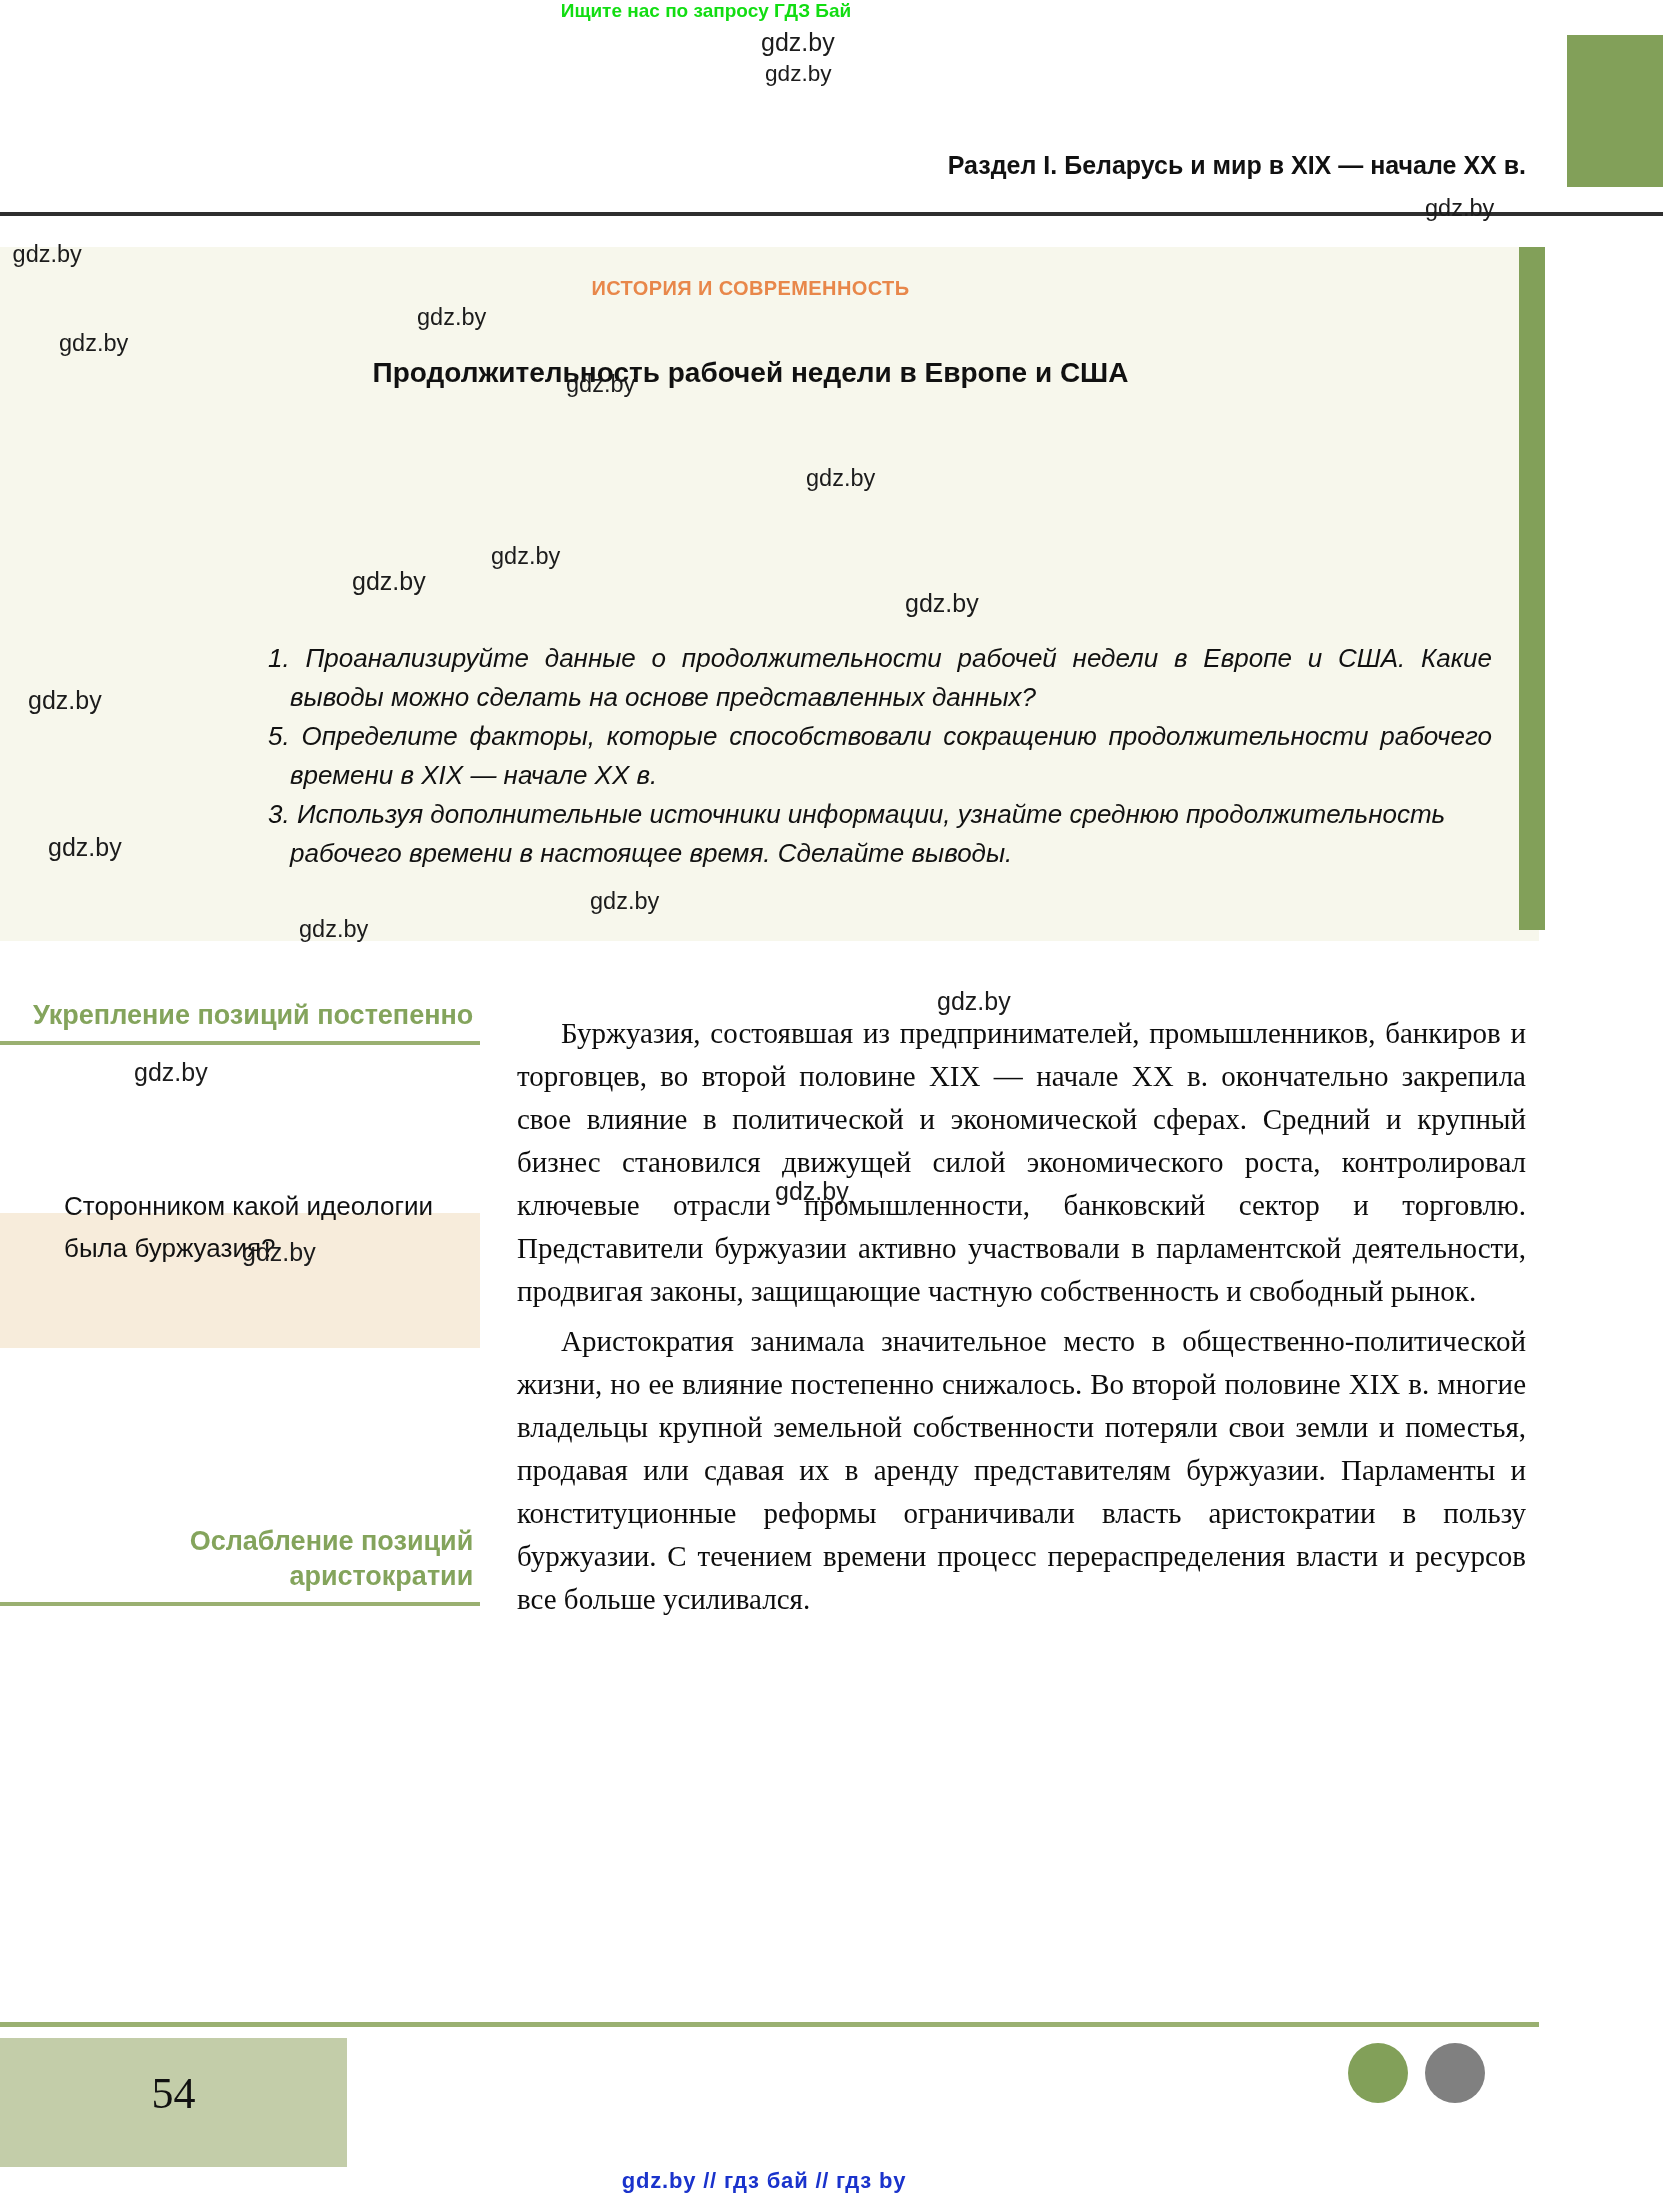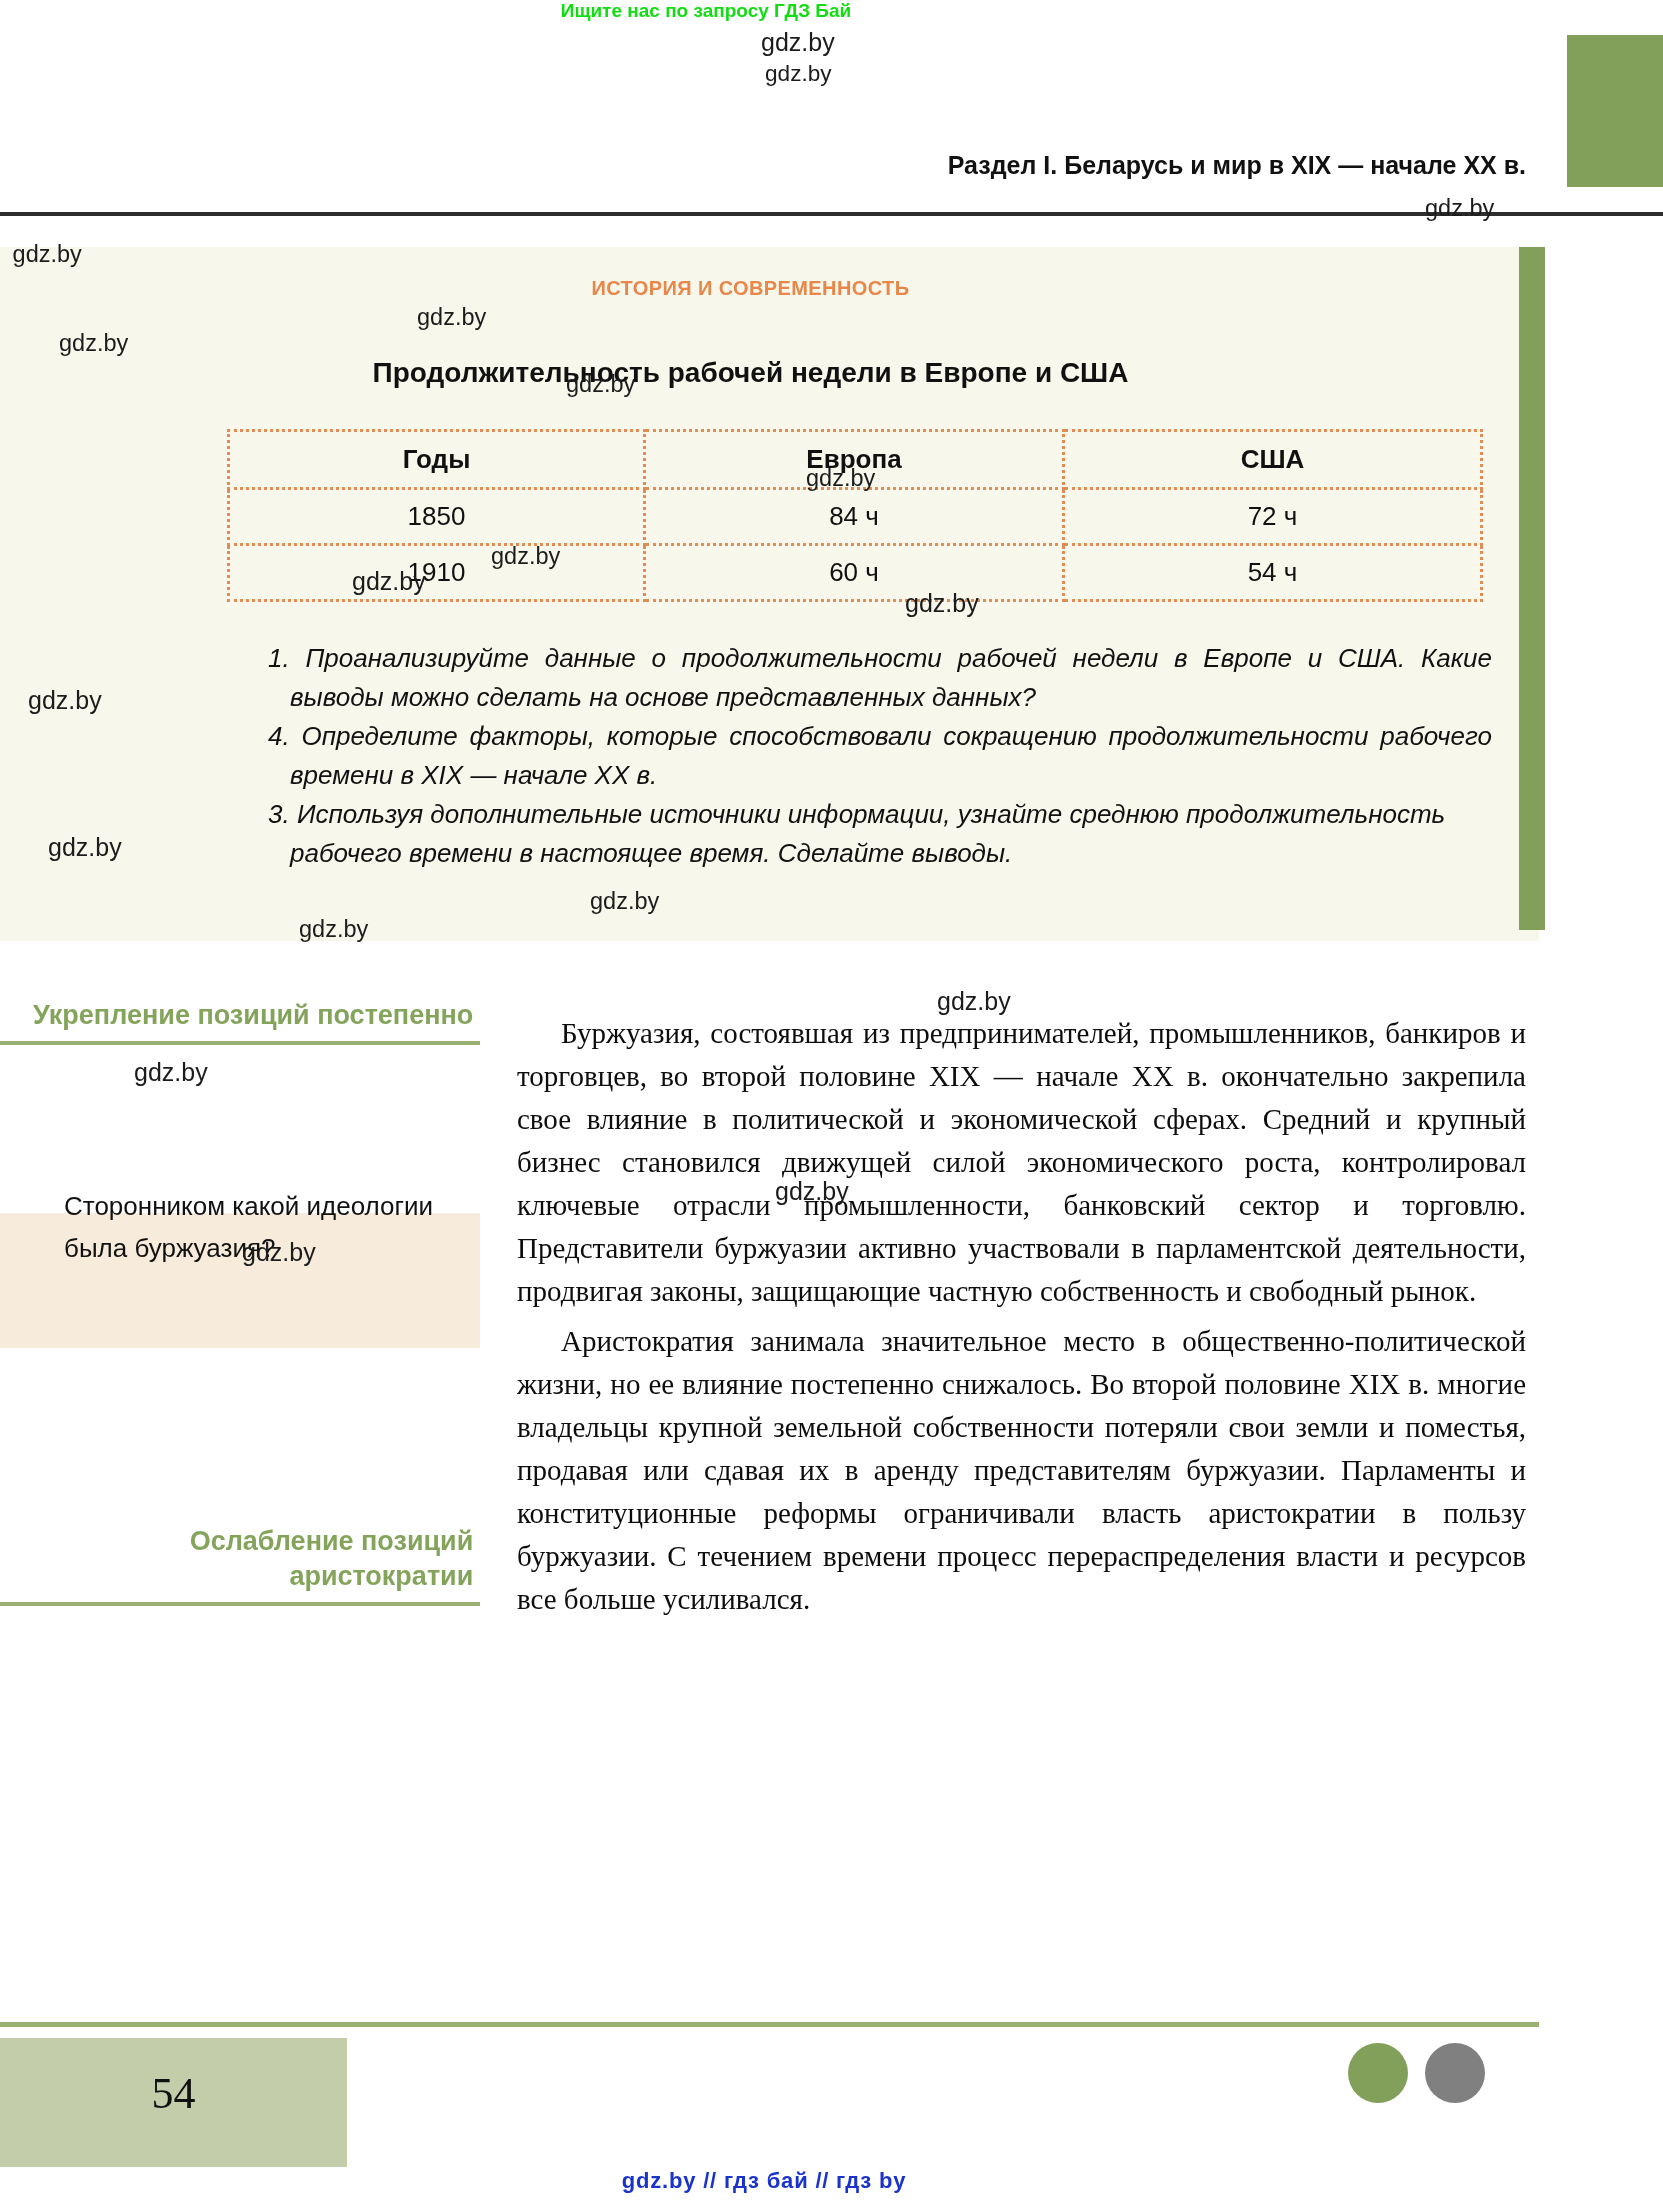--- a/index.html
+++ b/index.html
@@ -301,50 +301,24 @@
   <div class="running-head">Раздел I. Беларусь и мир в XIX — начале XX в.</div>
   <div class="head-rule"></div>
   <div class="head-green-block"></div>
 
   <div class="feature-panel"></div>
   <div class="feature-green-bar"></div>
 
   <div class="feature-title">ИСТОРИЯ И СОВРЕМЕННОСТЬ</div>
   <div class="feature-subtitle">Продолжительность рабочей недели в Европе и США</div>
 
-  <table class="data-table">
-    <colgroup>
-      <col class="col-years">
-        <col class="col-europe">
-        <col class="col-usa">
-    </colgroup>
-    <thead>
-      <tr>
-        <th>Годы</th>
-        <th>Европа</th>
-        <th>США</th>
-      </tr>
-    </thead>
-    <tbody>
-      <tr>
-        <td>1850</td>
-        <td>84 ч</td>
-        <td>72 ч</td>
-      </tr>
-      <tr>
-        <td>1910</td>
-        <td>60 ч</td>
-        <td>54 ч</td>
-      </tr>
-    </tbody>
-  </table>
 
   <div class="questions">
     <span class="q-item">1. Проанализируйте данные о продолжительности рабочей недели в Европе и США. Какие выводы можно сделать на основе представленных данных?</span>
-    <span class="q-item">4. Определите факторы, которые способствовали сокращению продолжительности рабочего времени в XIX — начале XX в.</span>
+    <span class="q-item">5. Определите факторы, которые способствовали сокращению продолжительности рабочего времени в XIX — начале XX в.</span>
     <span class="q-item">3. Используя дополнительные источники информации, узнайте среднюю продолжительность рабочего времени в настоящее время. Сделайте выводы.</span>
   </div>
 
   <div class="side-col">
     <div class="side-heading">Укрепление позиций постепенно</div>
     <div class="side-rule"></div>
   </div>
 
   <div class="side-question-box"></div>
   <div class="side-question-text">Сторонником какой идеологии была буржуазия?</div>

